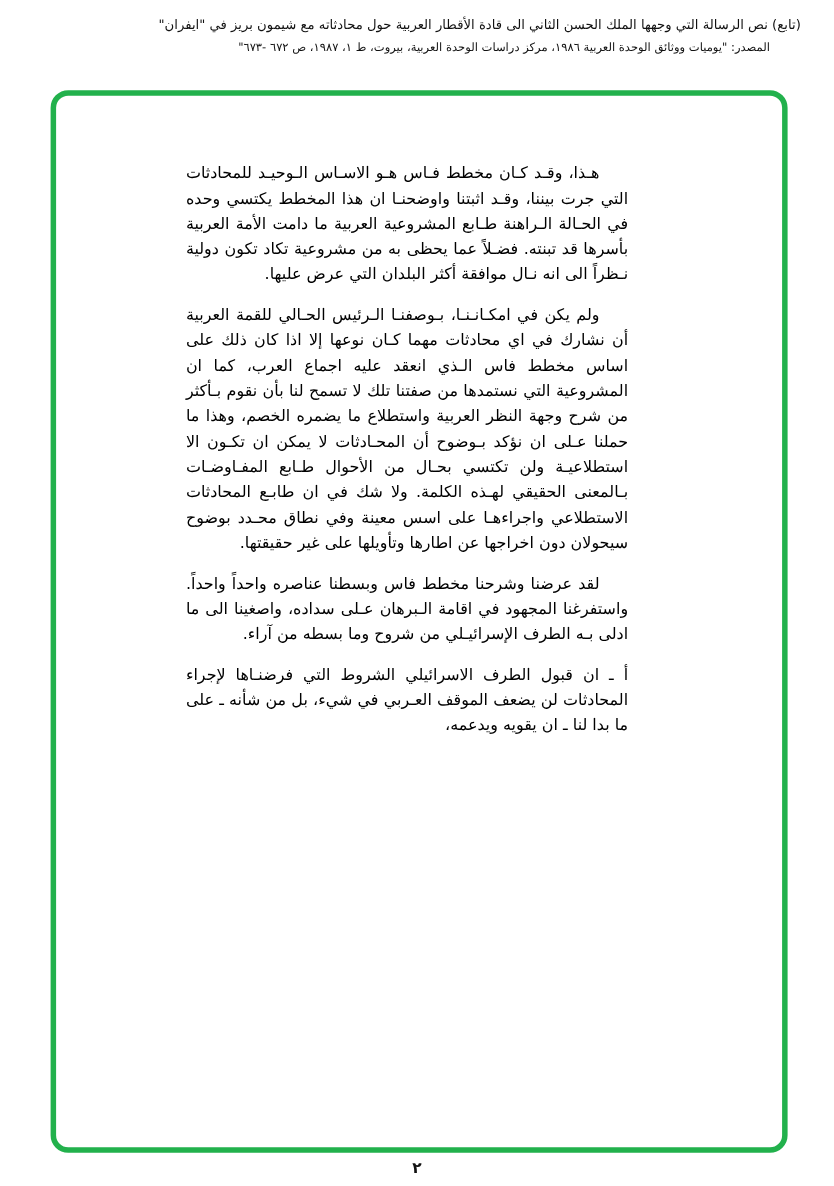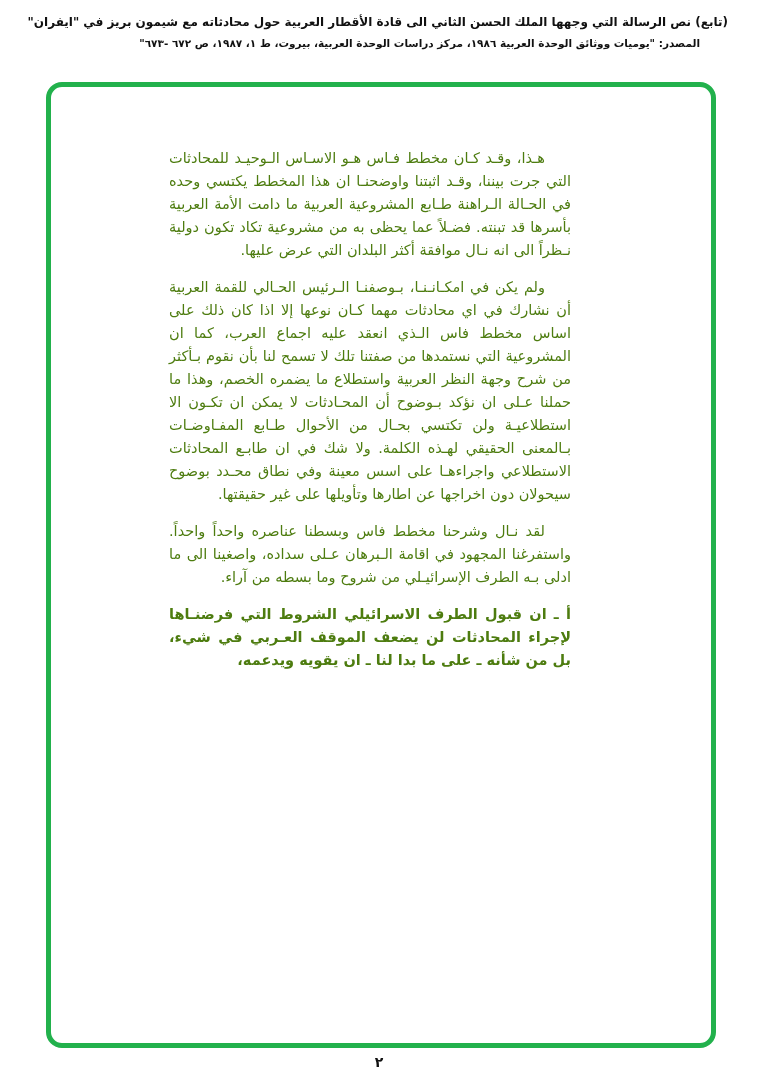--- a/index.html
+++ b/index.html
@@ -14,21 +14,21 @@
     position: relative;
     overflow: hidden;
     direction: rtl;
   }
   .header {
     position: absolute;
     top: 12px;
     right: 30px;
     left: 30px;
     text-align: right;
-    font-weight: bold;
+    font-weight: normal;
     color: #111;
   }
   .header-line1 {
     font-size: 12px;
     line-height: 1.8;
     white-space: nowrap;
   }
   .header-line2 {
     font-size: 10.5px;
     line-height: 1.8;
@@ -50,27 +50,26 @@
     box-sizing: border-box;
     height: 100%;
     padding: 60px 140px 20px 118px;
     direction: rtl;
     overflow: hidden;
   }
   .para {
     margin: 0 0 14px 0;
     font-size: 14.5px;
     line-height: 23px;
-    color: #4d7c0f;
+    color: #000000;
     text-align: justify;
     text-indent: 26px;
   }
   .para:last-child {
     text-indent: 0;
-    font-weight: bold;
   }
   .page-number {
     position: absolute;
     top: 1054px;
     left: 0;
     width: 100%;
     text-align: center;
     font-size: 14px;
     font-weight: bold;
     color: #111;
@@ -82,18 +81,18 @@
 <div class="header">
   <div class="header-line1">(تابع) نص الرسالة التي وجهها الملك الحسن الثاني الى قادة الأقطار العربية حول محادثاته مع شيمون بريز في "ايفران"</div>
   <div class="header-line2">المصدر:  "يوميات ووثائق الوحدة العربية ١٩٨٦، مركز دراسات الوحدة العربية، بيروت، ط ١، ١٩٨٧، ص ٦٧٢ -٦٧٣"</div>
 </div>
 
 <div class="doc-frame">
   <div class="doc-body">
 
   <p class="para">هـذا، وقـد كـان مخطط فـاس هـو الاسـاس الـوحيـد للمحادثات التي جرت بيننا، وقـد اثبتنا واوضحنـا ان هذا المخطط يكتسي وحده في الحـالة الـراهنة طـابع المشروعية العربية ما دامت الأمة العربية بأسرها قد تبنته. فضـلاً عما يحظى به من مشروعية تكاد تكون دولية نـظراً الى انه نـال موافقة أكثر البلدان التي عرض عليها.</p>
       <p class="para">ولم يكن في امكـانـنـا، بـوصفنـا الـرئيس الحـالي للقمة العربية أن نشارك في اي محادثات مهما كـان نوعها إلا اذا كان ذلك على اساس مخطط فاس الـذي انعقد عليه اجماع العرب، كما ان المشروعية التي نستمدها من صفتنا تلك لا تسمح لنا بأن نقوم بـأكثر من شرح وجهة النظر العربية واستطلاع ما يضمره الخصم، وهذا ما حملنا عـلى ان نؤكد بـوضوح أن المحـادثات لا يمكن ان تكـون الا استطلاعيـة ولن تكتسي بحـال من الأحوال طـابع المفـاوضـات بـالمعنى الحقيقي لهـذه الكلمة. ولا شك في ان طابـع المحادثات الاستطلاعي واجراءهـا على اسس معينة وفي نطاق محـدد بوضوح سيحولان دون اخراجها عن اطارها وتأويلها على غير حقيقتها.</p>
-      <p class="para">لقد نـال وشرحنا مخطط فاس وبسطنا عناصره واحداً واحداً. واستفرغنا المجهود في اقامة الـبرهان عـلى سداده، واصغينا الى ما ادلى بـه الطرف الإسرائيـلي من شروح وما بسطه من آراء.</p>
+      <p class="para">لقد عرضنا وشرحنا مخطط فاس وبسطنا عناصره واحداً واحداً. واستفرغنا المجهود في اقامة الـبرهان عـلى سداده، واصغينا الى ما ادلى بـه الطرف الإسرائيـلي من شروح وما بسطه من آراء.</p>
       <p class="para">أ ـ ان قبول الطرف الاسرائيلي الشروط التي فرضنـاها لإجراء المحادثات لن يضعف الموقف العـربي في شيء، بل من شأنه ـ على ما بدا لنا ـ ان يقويه ويدعمه،</p>
     </div>
 </div>
 
 <div class="page-number">٢</div>
 
 </body></html>

